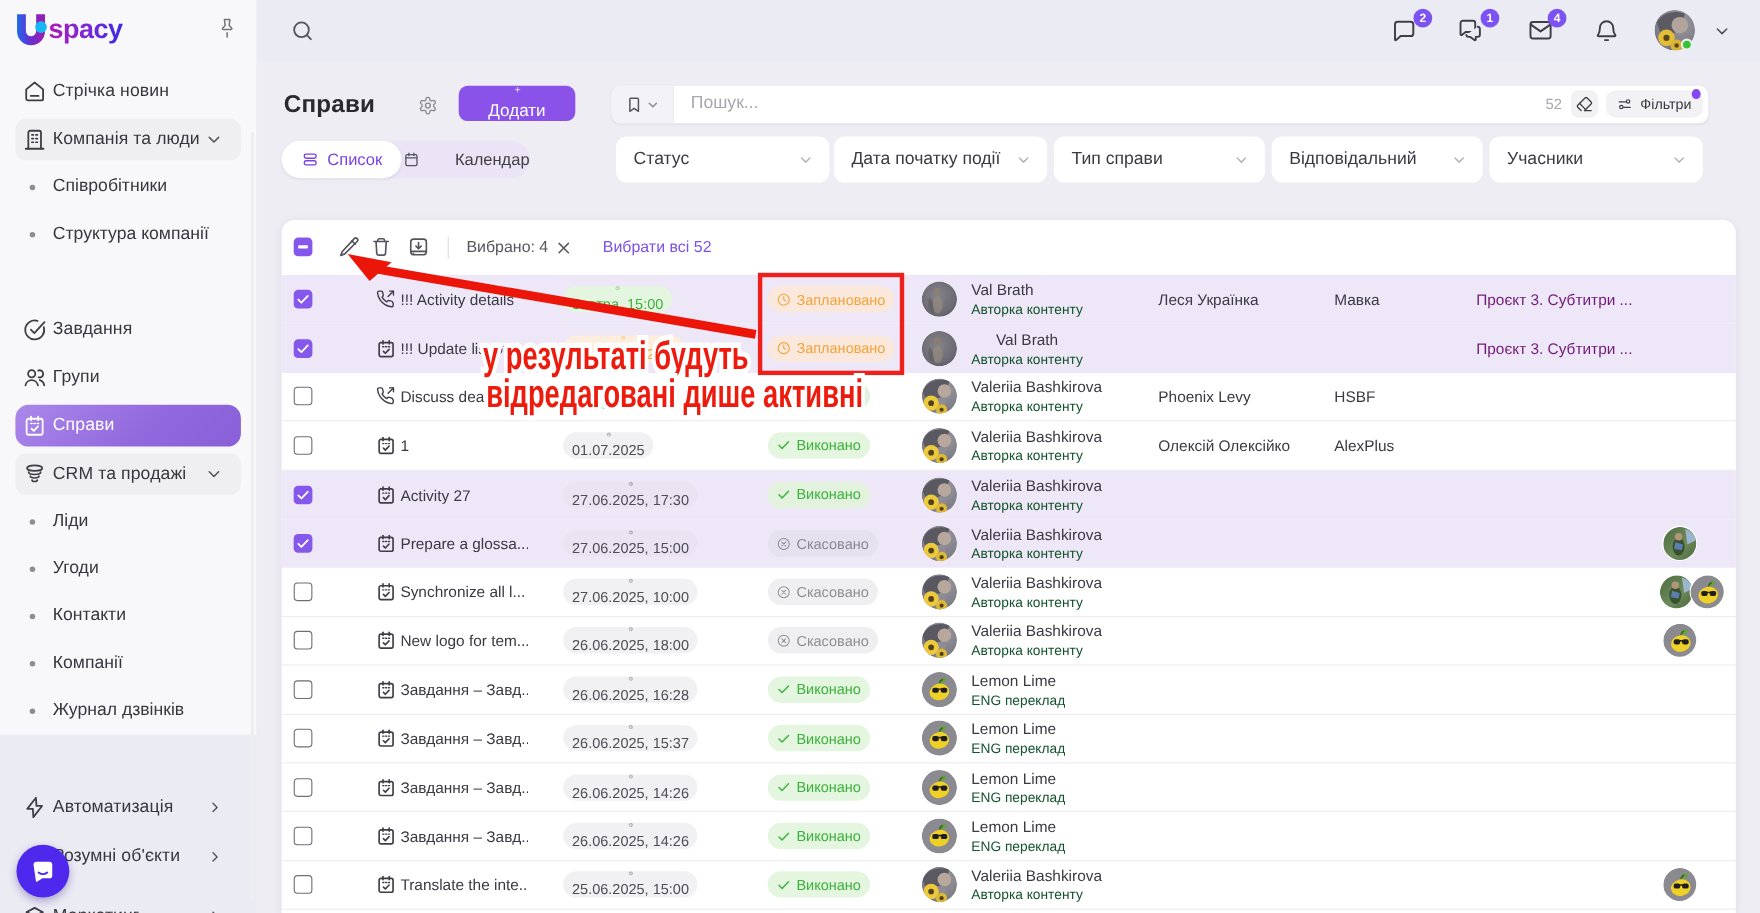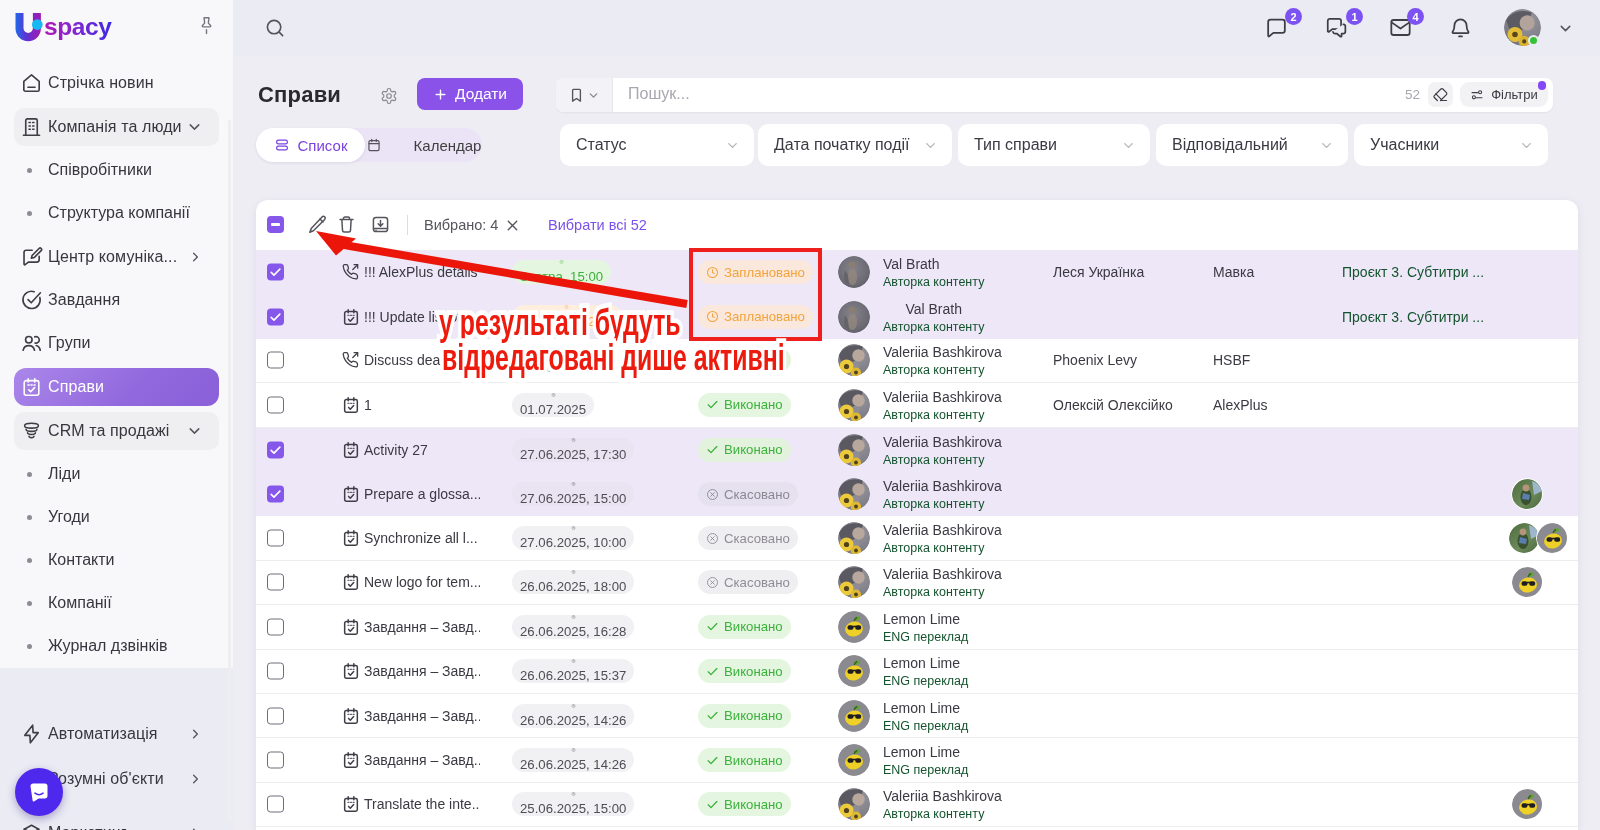--- a/index.html
+++ b/index.html
@@ -39,21 +39,21 @@
 .s-greens{background:#e3f2dc;color:#3cb13c;}
 .s-orange{background:#fbe8dc;color:#f2a43b;}
 .s-gray{background:#efeef1;color:#908d96;}
 .s-grays{background:#e6e1ef;color:#8b8892;}
 .avatar{position:absolute;left:582px;top:50%;transform:translateY(-50%);width:32px;height:32px;border-radius:50%;overflow:hidden;}
 .pname{position:absolute;left:627px;top:50%;transform:translateY(-50%);}
 .pname .n1{font-size:14px;color:#3b3942;white-space:nowrap;}
 .pname .n2{font-size:12.5px;color:#14532d;margin-top:3px;white-space:nowrap;}
 .ccontact{position:absolute;left:797px;top:50%;transform:translateY(-50%);font-size:14px;color:#3b3942;white-space:nowrap;}
 .ccompany{position:absolute;left:957px;top:50%;transform:translateY(-50%);font-size:14px;color:#3b3942;white-space:nowrap;}
-.cproject{position:absolute;left:1086px;top:50%;transform:translateY(-50%);font-size:14px;color:#14532d;white-space:nowrap;}
+.cproject{position:absolute;left:1086px;top:50%;transform:translateY(-50%);font-size:14px;color:#701a75;white-space:nowrap;}
 .pava{position:absolute;top:50%;transform:translateY(-50%);width:32px;height:32px;border-radius:50%;overflow:hidden;border:1.5px solid #fff;}
 .rsep{border-bottom:1px solid #ededf0;}
 .annot{position:absolute;left:0;top:0;z-index:40;pointer-events:none;}
 .redwrap{position:absolute;z-index:41;transform-origin:left top;transform:scaleX(.69);height:42px;}
 .rt{position:absolute;left:0;top:0;font-size:36px;font-weight:700;white-space:nowrap;line-height:42px;}
 .rts{-webkit-text-stroke:9.5px #fff;}
 .rtf{color:#ec1b0e;}
 </style></head>
 <body>
 
@@ -99,21 +99,21 @@
 <div class="abs" style="left:1324px;top:20px;"><svg width="17" height="17" viewBox="0 0 24 24" fill="none">
         <path d="M6 9 l6 6 6-6" stroke="#55535c" stroke-width="2.1" stroke-linecap="round" stroke-linejoin="round"></path>
       </svg></div>
 </div>
 <div class="content">
 <div class="abs" style="left:25px;top:26px;font-size:22px;font-weight:700;letter-spacing:.2px;color:#2b2930;">Справи</div>
 <div class="abs" style="left:147px;top:31px;"><svg width="18" height="18" viewBox="0 0 24 24" fill="none">
         <path d="M12.22 2h-.44a2 2 0 0 0-2 2v.18a2 2 0 0 1-1 1.73l-.43.25a2 2 0 0 1-2 0l-.15-.08a2 2 0 0 0-2.73.73l-.22.38a2 2 0 0 0 .73 2.73l.15.1a2 2 0 0 1 1 1.72v.51a2 2 0 0 1-1 1.74l-.15.09a2 2 0 0 0-.73 2.73l.22.38a2 2 0 0 0 2.73.73l.15-.08a2 2 0 0 1 2 0l.43.25a2 2 0 0 1 1 1.73V20a2 2 0 0 0 2 2h.44a2 2 0 0 0 2-2v-.18a2 2 0 0 1 1-1.73l.43-.25a2 2 0 0 1 2 0l.15.08a2 2 0 0 0 2.73-.73l.22-.39a2 2 0 0 0-.73-2.73l-.15-.08a2 2 0 0 1-1-1.74v-.5a2 2 0 0 1 1-1.74l.15-.09a2 2 0 0 0 .73-2.73l-.22-.38a2 2 0 0 0-2.73-.73l-.15.08a2 2 0 0 1-2 0l-.43-.25a2 2 0 0 1-1-1.73V4a2 2 0 0 0-2-2z" stroke="#8a8890" stroke-width="1.6" stroke-linecap="round" stroke-linejoin="round"></path>
         <circle cx="12" cy="12" r="3" stroke="#8a8890" stroke-width="1.6"></circle>
       </svg></div>
-<div class="abs" style="left:184px;top:22px;width:106px;height:32px;background:#8a52e9;border-radius:8px;display:flex;align-items:center;justify-content:center;gap:7px;color:#fff;font-size:15.5px;">
+<div class="abs" style="left:184px;top:22px;width:106px;height:32px;background:#8a52e9;border-radius:8px;display:flex;align-items:center;justify-content:center;gap:7px;color:#fff;font-size:15.5px;flex-direction:column;">
       <svg width="15" height="15" viewBox="0 0 24 24" fill="none">
         <path d="M12 5 v14 M5 12 h14" stroke="#fff" stroke-width="2.2" stroke-linecap="round" stroke-linejoin="round"></path>
       </svg>
       <span>Додати</span>
     </div>
 <div class="abs" style="left:323px;top:22px;width:997px;height:34px;background:#fff;border-radius:8px;box-shadow:0 1px 2px rgba(40,35,70,.06);">
       <div class="abs" style="left:0;top:0;width:57px;height:34px;background:#f3f2f6;border-radius:8px 0 0 8px;border-right:1px solid #e6e5ea;display:flex;align-items:center;justify-content:center;gap:2px;">
         <svg width="17" height="17" viewBox="0 0 24 24" fill="none">
           <path d="M6.5 4.5 a1.2 1.2 0 0 1 1.2-1.2 h8.6 a1.2 1.2 0 0 1 1.2 1.2 V20 L12 16.2 6.5 20 Z" stroke="#55535c" stroke-width="1.9" stroke-linecap="round" stroke-linejoin="round"></path>
         </svg>
@@ -216,21 +216,21 @@
           <path d="M4 12.6 l5.2 5.2 L20 6.6" stroke="#fff" stroke-width="3" stroke-linecap="round" stroke-linejoin="round"></path>
         </svg>
       </div>
 <div class="tico">
         <svg width="19" height="19" viewBox="0 0 24 24" fill="none">
           <path d="M20.8 16.6 v2.3 a1.8 1.8 0 0 1 -2 1.8 A17.8 17.8 0 0 1 11 17.9 17.4 17.4 0 0 1 5.6 12.5 A17.8 17.8 0 0 1 2.8 4.7 a1.8 1.8 0 0 1 1.8-2 h2.3 a1.8 1.8 0 0 1 1.8 1.55 c.11.86.32 1.7.62 2.5 a1.8 1.8 0 0 1 -.4 1.9 l-1 1 a14.4 14.4 0 0 0 5.4 5.4 l1-1 a1.8 1.8 0 0 1 1.9-.4 c.8.3 1.64.5 2.5.62 a1.8 1.8 0 0 1 1.55 1.83 Z" stroke="#3f3d45" stroke-width="1.6" stroke-linecap="round" stroke-linejoin="round"></path>
           <path d="M14.9 8.9 L21 2.9" stroke="#3f3d45" stroke-width="1.6" stroke-linecap="round" stroke-linejoin="round"></path>
           <path d="M16.6 2.7 h4.5 V7.2" stroke="#3f3d45" stroke-width="1.6" stroke-linecap="round" stroke-linejoin="round"></path>
         </svg>
       </div>
-<div class="title">!!! AlexPlus details</div>
+<div class="title">!!! Activity details</div>
 <div class="dpill d-green">
         <svg width="13" height="13" viewBox="0 0 24 24" fill="none">
           <circle cx="12" cy="12" r="9.2" stroke="#3cb13c" stroke-width="1.9"></circle>
           <path d="M12 6.8 V12 l3.4 2" stroke="#3cb13c" stroke-width="1.9" stroke-linecap="round" stroke-linejoin="round"></path>
         </svg>
         <span>Завтра, 15:00</span>
       </div>
 <div class="spill s-orange">
         <svg width="13" height="13" viewBox="0 0 24 24" fill="none">
           <circle cx="12" cy="12" r="9.2" stroke="#f2a43b" stroke-width="1.9"></circle>
@@ -931,34 +931,20 @@
       </div>
     </div>
 <div class="sub" style="top:151px;">
       <div class="dot"></div>
       <div class="sl">Співробітники</div>
     </div>
 <div class="sub" style="top:194px;">
       <div class="dot"></div>
       <div class="sl">Структура компанії</div>
     </div>
-<div class="mitem" style="top:238px;">
-      <div class="mi">
-        <svg width="23" height="23" viewBox="0 0 24 24" fill="none">
-          <path d="M20 11.3 v3.6 a2.4 2.4 0 0 1 -2.4 2.4 H8.8 L5.4 20 c-.5.4-1.2 0-1.2-.6 V7.4 A2.4 2.4 0 0 1 6.6 5 h6.1" stroke="#3f3d45" stroke-width="1.7" stroke-linecap="round" stroke-linejoin="round"></path>
-          <path d="M19.9 3.1 a1.55 1.55 0 0 1 2.2 2.2 l-7.3 7.3 -2.9.7.7-2.9 Z" stroke="#3f3d45" stroke-width="1.7" stroke-linecap="round" stroke-linejoin="round"></path>
-        </svg>
-      </div>
-      <div class="ml" style="color:#38363e;">Центр комуніка...</div>
-      <div class="mc">
-        <svg width="15" height="15" viewBox="0 0 24 24" fill="none">
-          <path d="M9 6 l6 6 -6 6" stroke="#55535c" stroke-width="2.0" stroke-linecap="round" stroke-linejoin="round"></path>
-        </svg>
-      </div>
-    </div>
 <div class="mitem" style="top:281px;">
       <div class="mi">
         <svg width="23" height="23" viewBox="0 0 24 24" fill="none">
           <path d="M20.7 9.3 a9 9 0 1 1 -5.9-6" stroke="#3f3d45" stroke-width="1.7" stroke-linecap="round" stroke-linejoin="round"></path>
           <path d="M8.4 11.6 l3.3 3.3 L21.3 4.5" stroke="#3f3d45" stroke-width="1.7" stroke-linecap="round" stroke-linejoin="round"></path>
         </svg>
       </div>
       <div class="ml" style="color:#38363e;">Завдання</div>
     </div>
 <div class="mitem" style="top:324px;">

